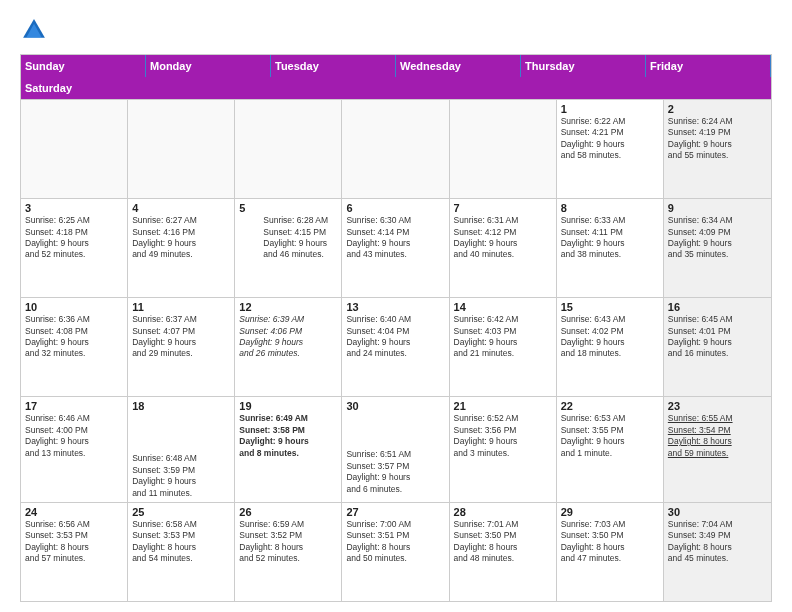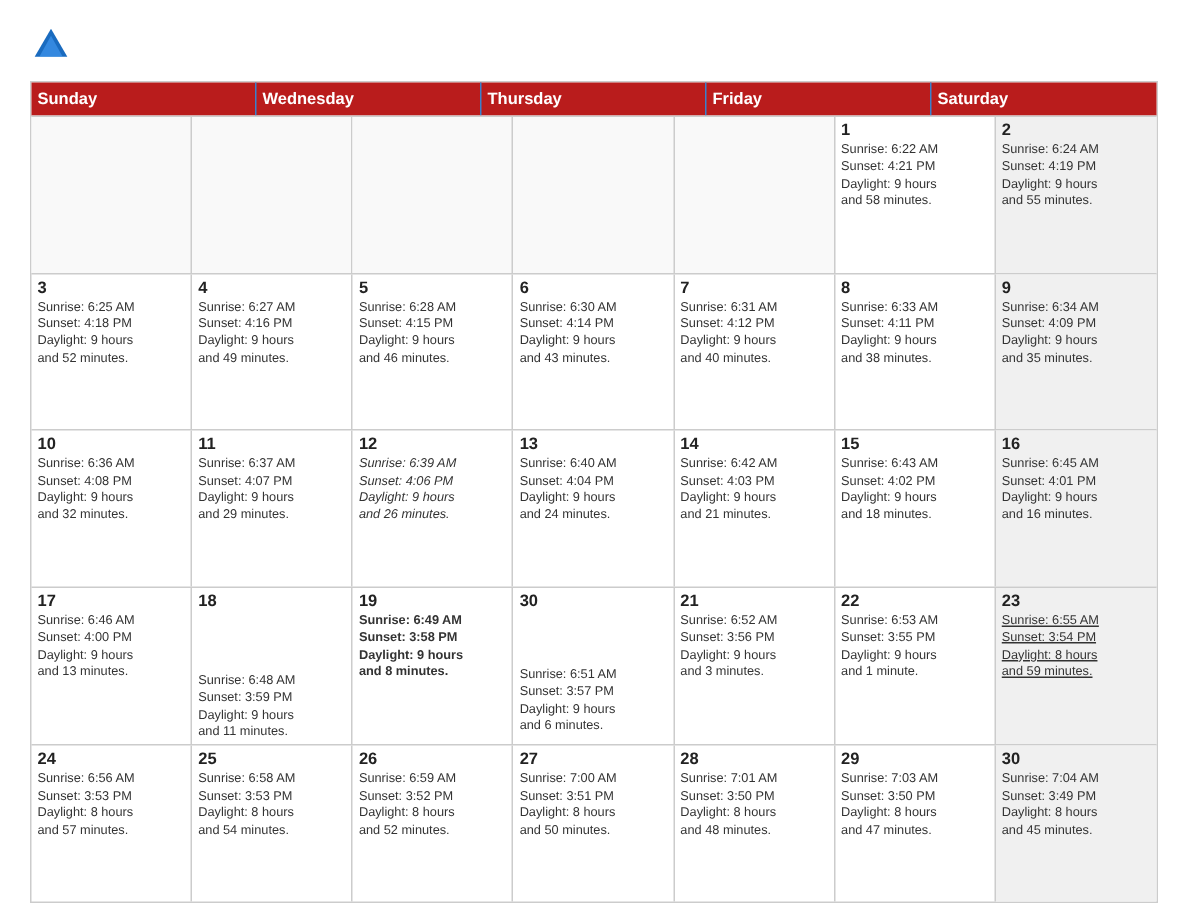--- a/index.html
+++ b/index.html
@@ -53,22 +53,22 @@
       color: #555;
     }
     .calendar {
       flex: 1;
       display: flex;
       flex-direction: column;
       border: 1px solid #ccc;
     }
     .cal-header {
       display: grid;
-      grid-template-columns: repeat(5, 1fr);
-      background: #b91c1c;
+      grid-template-columns: repeat(6, 1fr);
+      background: #a21caf;
     }
     .cal-header-cell {
       color: #fff;
       font-size: 11px;
       font-weight: bold;
       padding: 5px 4px;
       text-align: left;
       border-right: 1px solid #3a80cc;
     }
     .cal-header-cell:last-child { border-right: none; }
@@ -125,20 +125,22 @@
     </div>
     <div class="title-block">
       <div class="month-title"></div>
       <div class="location"></div>
     </div>
   </div>
 
   <div class="calendar">
     <div class="cal-header">
     <div class="cal-header-cell">Sunday</div>
+        <div class="cal-header-cell">Monday</div>
+        <div class="cal-header-cell">Tuesday</div>
         <div class="cal-header-cell">Wednesday</div>
         <div class="cal-header-cell">Thursday</div>
         <div class="cal-header-cell">Friday</div>
         <div class="cal-header-cell">Saturday</div>
       </div>
     <div class="cal-body">
     <div class="cal-row">
           <div class="cal-cell empty"></div>
           <div class="cal-cell empty"></div>
           <div class="cal-cell empty"></div>
@@ -169,21 +171,21 @@
           </div>
           <div class="cal-cell">
             <div class="day-num">4</div>
             <div class="day-info" style="white-space: pre-line;">Sunrise: 6:27 AM
 Sunset: 4:16 PM
 Daylight: 9 hours
 and 49 minutes.</div>
           </div>
           <div class="cal-cell">
             <div class="day-num">5</div>
-            <div class="day-info" style="white-space: pre-line;">Sunrise: 6:28 AM
+            <div class="day-info" style="white-space: pre-line; margin-left: 24px;">Sunrise: 6:28 AM
 Sunset: 4:15 PM
 Daylight: 9 hours
 and 46 minutes.</div>
           </div>
           <div class="cal-cell">
             <div class="day-num">6</div>
             <div class="day-info" style="white-space: pre-line;">Sunrise: 6:30 AM
 Sunset: 4:14 PM
 Daylight: 9 hours
 and 43 minutes.</div>

